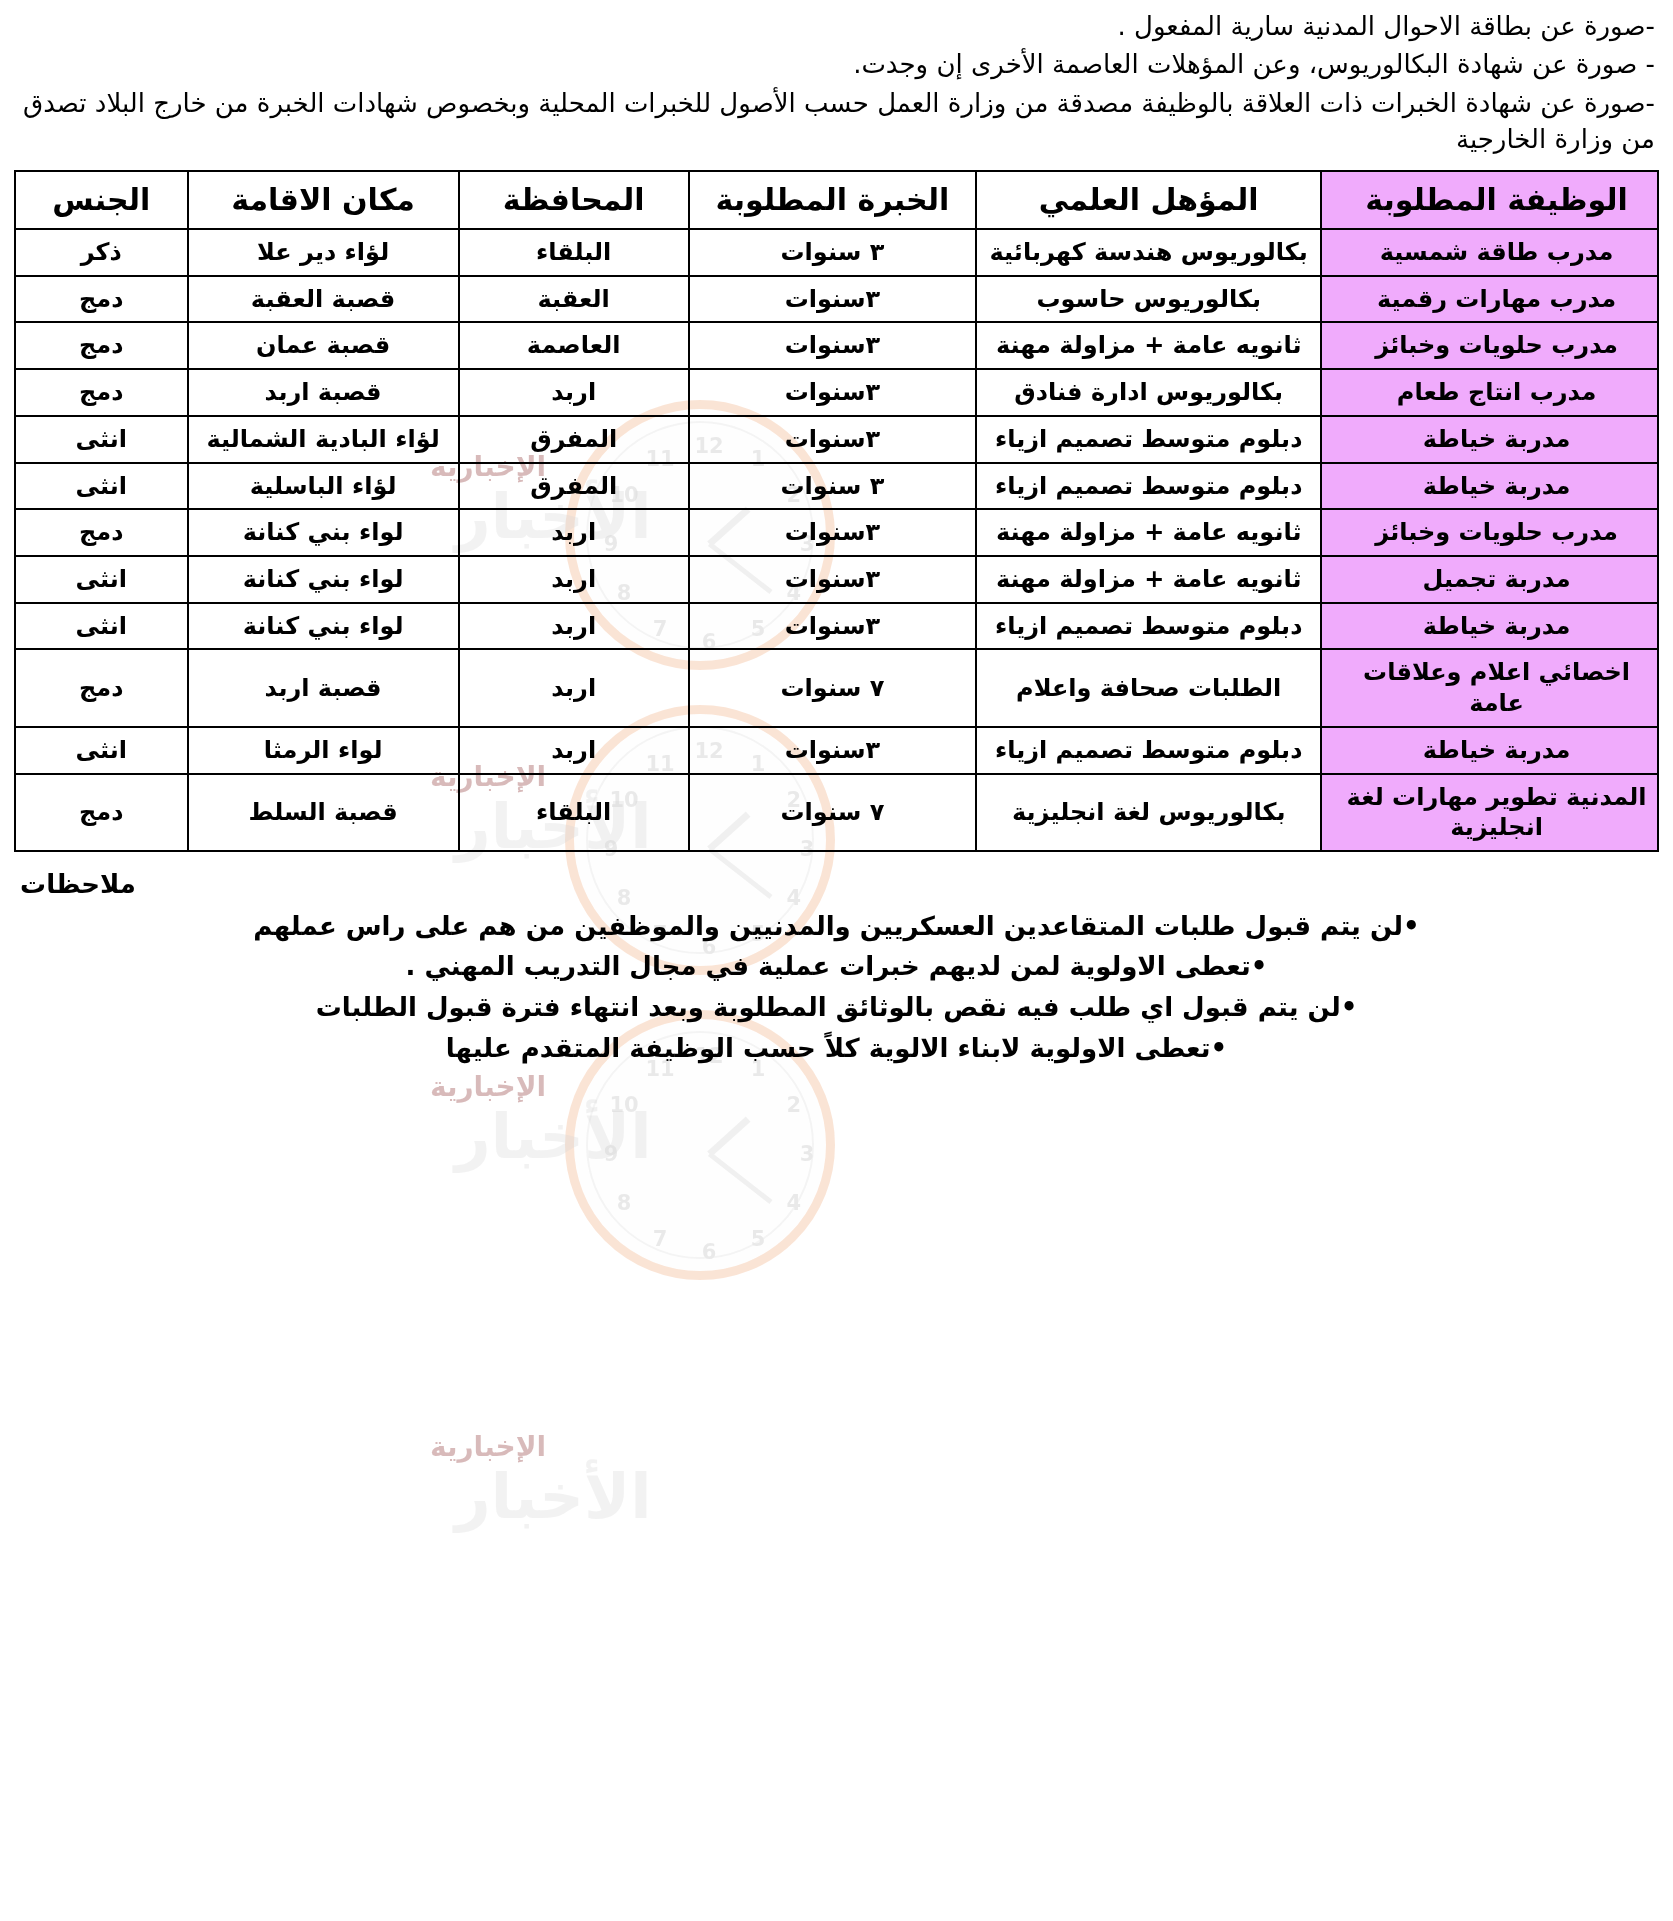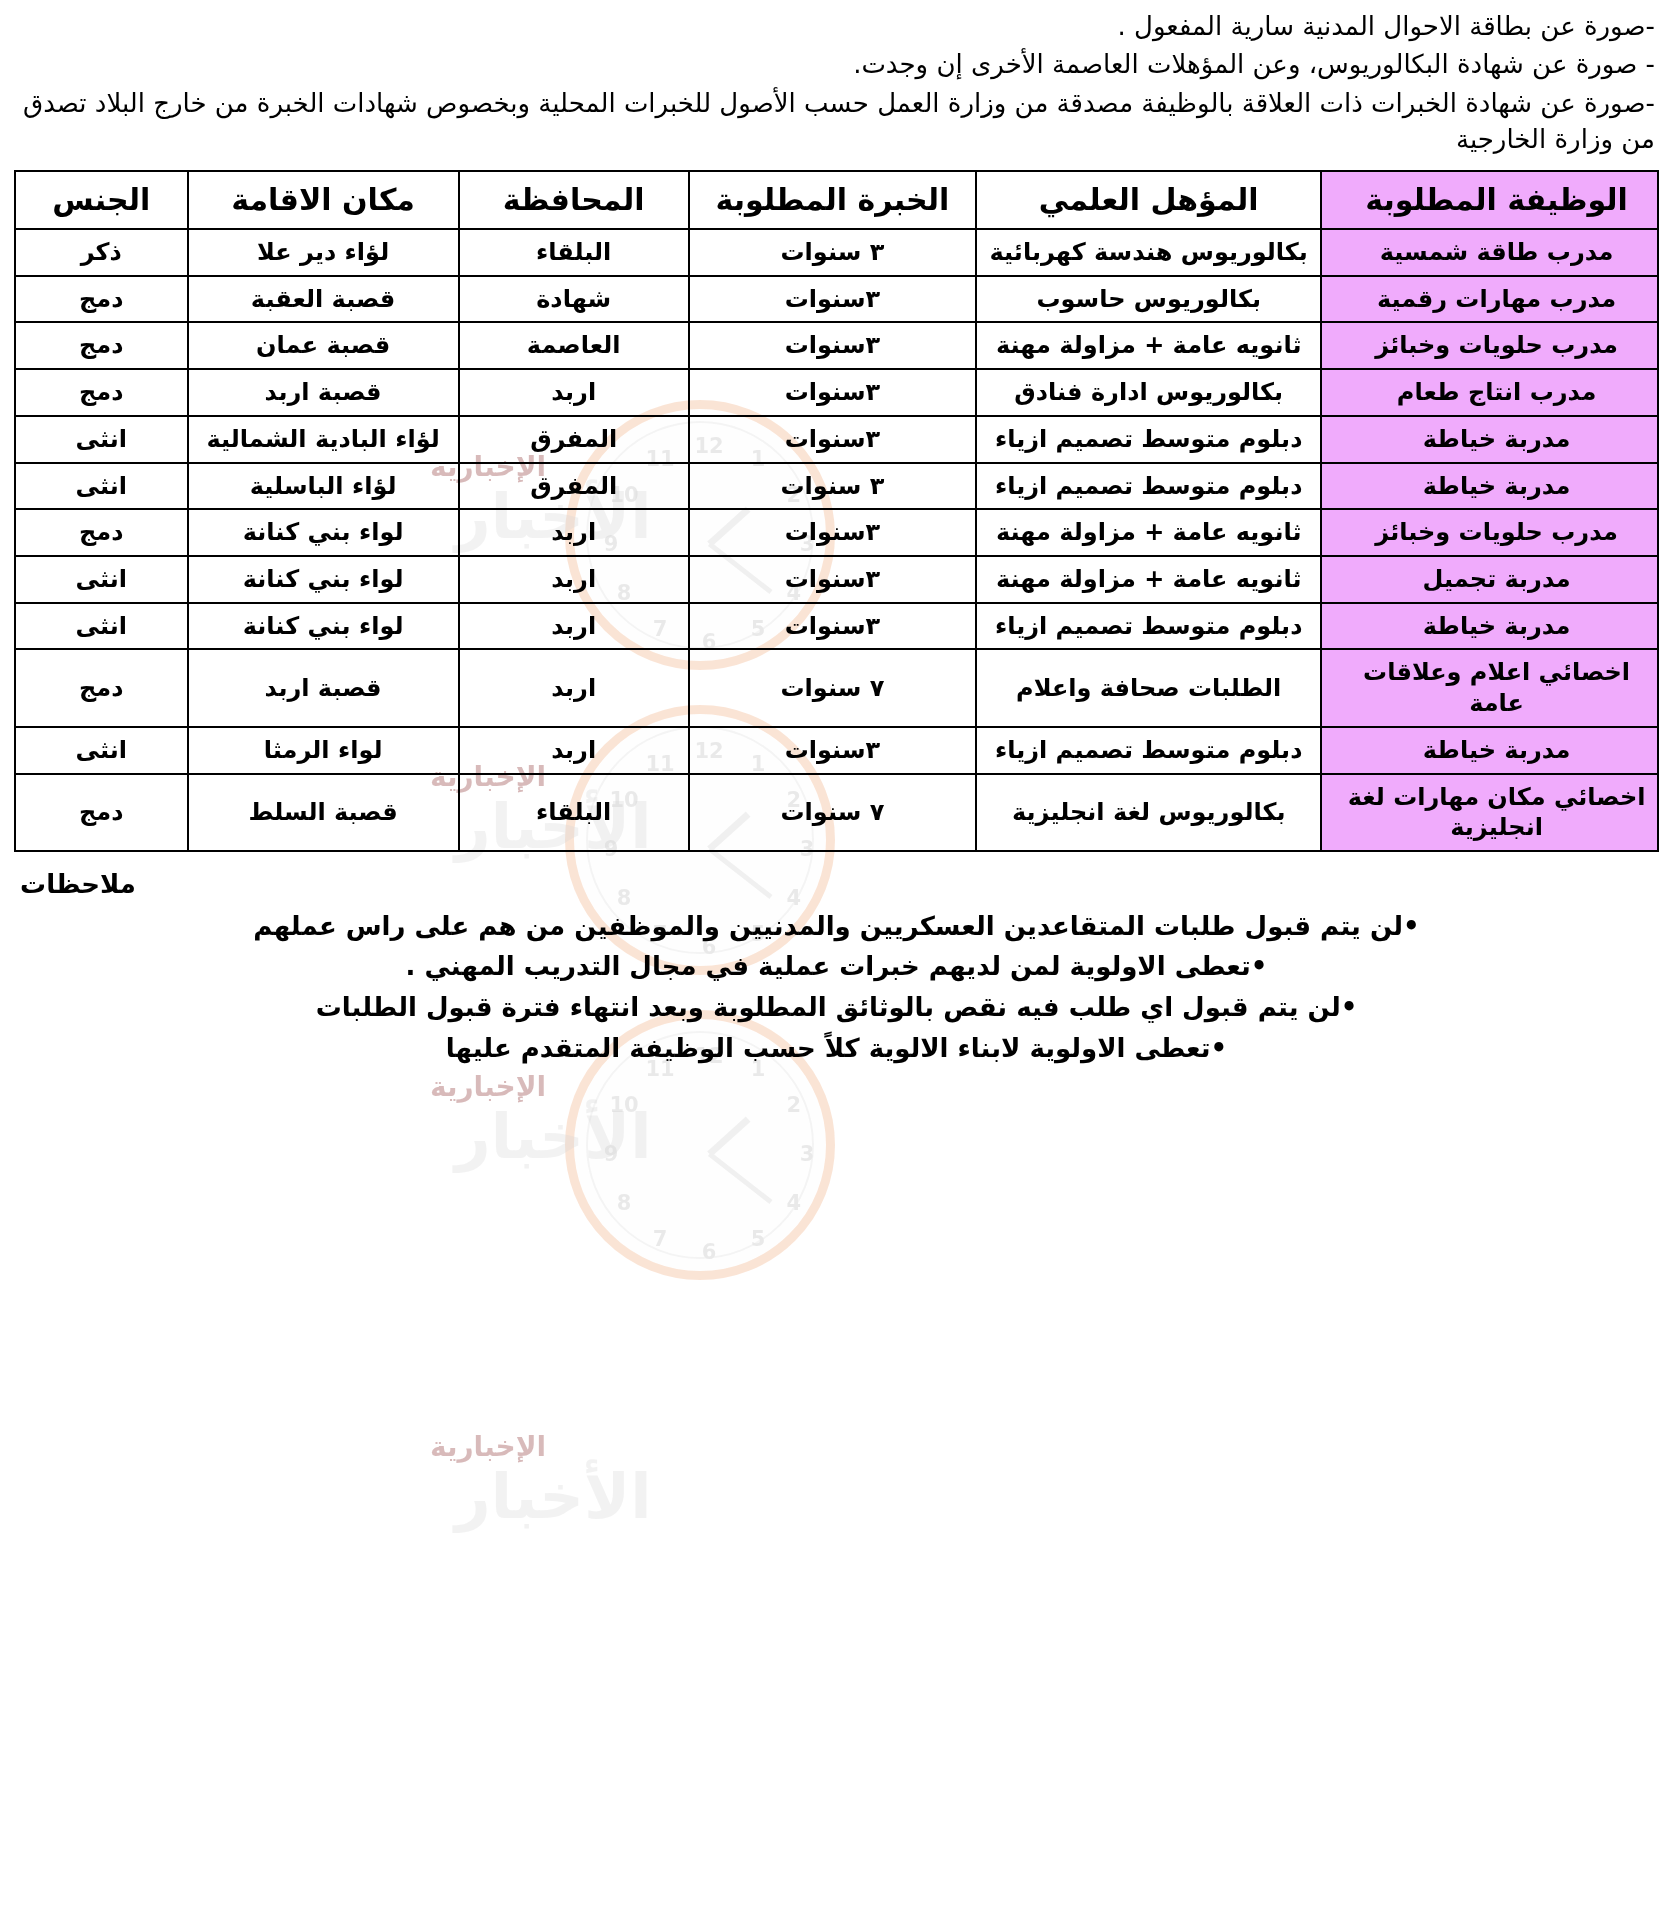--- a/index.html
+++ b/index.html
@@ -236,21 +236,21 @@
           <td>بكالوريوس هندسة كهربائية</td>
           <td>٣ سنوات</td>
           <td>البلقاء</td>
           <td>لؤاء دير علا</td>
           <td>ذكر</td>
         </tr>
         <tr>
           <td class="col-job">مدرب مهارات رقمية</td>
           <td>بكالوريوس حاسوب</td>
           <td>٣سنوات</td>
-          <td>شهادة</td>
+          <td>العقبة</td>
           <td>قصبة العقبة</td>
           <td>دمج</td>
         </tr>
         <tr>
           <td class="col-job">مدرب حلويات وخبائز</td>
           <td>ثانويه عامة + مزاولة مهنة</td>
           <td>٣سنوات</td>
           <td>العاصمة</td>
           <td>قصبة عمان</td>
           <td>دمج</td>
@@ -313,21 +313,21 @@
         </tr>
         <tr>
           <td class="col-job">مدربة خياطة</td>
           <td>دبلوم متوسط تصميم ازياء</td>
           <td>٣سنوات</td>
           <td>اربد</td>
           <td>لواء الرمثا</td>
           <td>انثى</td>
         </tr>
         <tr>
-          <td class="col-job">اخصائي مكان مهارات لغة انجليزية</td>
+          <td class="col-job">المدنية تطوير مهارات لغة انجليزية</td>
           <td>بكالوريوس لغة انجليزية</td>
           <td>٧ سنوات</td>
           <td>البلقاء</td>
           <td>قصبة السلط</td>
           <td>دمج</td>
         </tr>
       </tbody>
     </table>
 
     <div class="notes">

